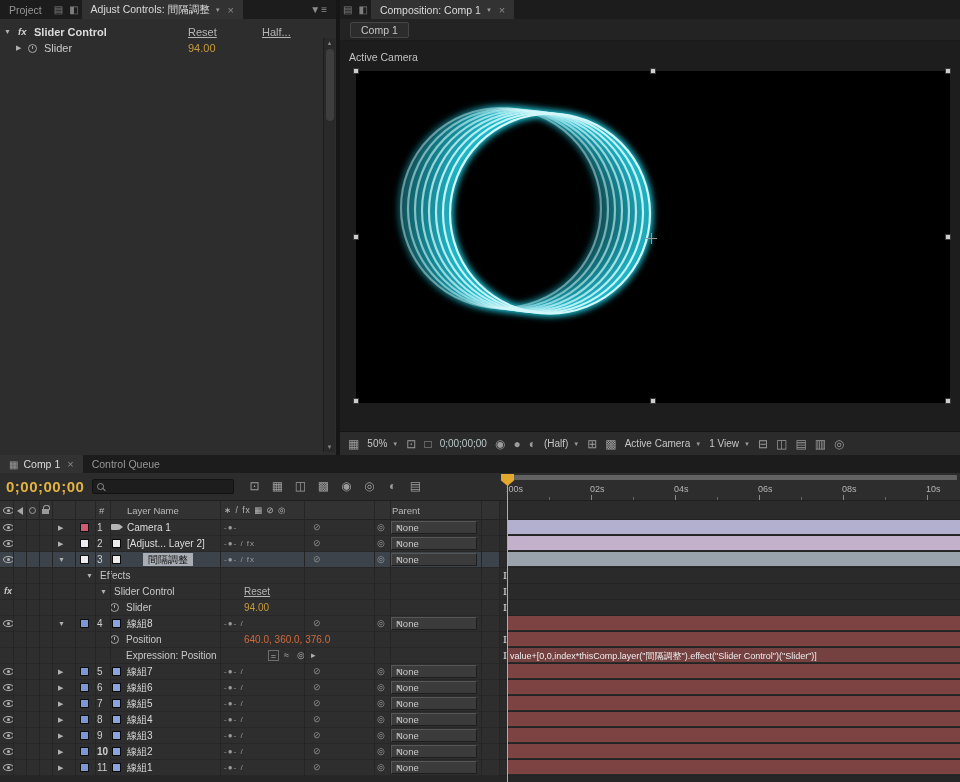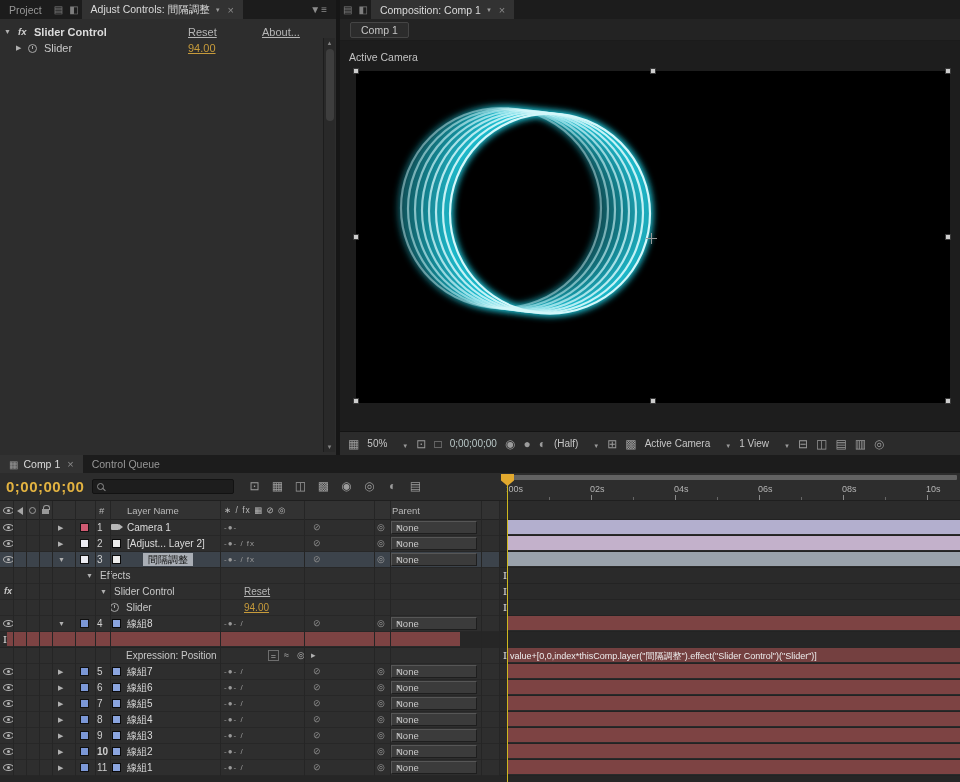--- a/index.html
+++ b/index.html
@@ -23,39 +23,39 @@
   .ec-row{position:relative;height:16px;line-height:16px;font-size:11px}
   .ec-row .twirl{top:0}
   .ec-name{position:absolute;left:34px;font-weight:bold;color:#dcdcdc}
   .fx-badge{position:absolute;left:18px;font-style:italic;font-weight:bold;font-size:9.5px;color:#cfcfcf}
   .link{position:absolute;color:#b5b5b5;text-decoration:underline}
   .twirl{position:absolute;font-size:7px;color:#b0b0b0;line-height:inherit}
   .ic-clock{position:absolute;width:9px;height:9px;border:1px solid #a8a8a8;border-radius:50%;top:4px}
   .ic-clock::after{content:"";position:absolute;left:3px;top:1px;width:1px;height:3px;background:#a8a8a8}
   .v-gold{color:#c79b3b}
   .v-orange{color:#cf6a3c}
-  .value{position:absolute;text-decoration:underline}
+  .value{position:absolute;}
   .vscroll{position:absolute;right:1px;top:38px;bottom:3px;width:12px;background:#292929;border-left:1px solid #1d1d1d;display:flex;flex-direction:column;align-items:center}
   .vs-arrow{color:#848484;font-size:6px;height:10px;line-height:10px}
   .vs-thumb{width:8px;height:72px;background:#3e3e3e;border-radius:4px;margin-top:1px}
   .vs-fill{flex:1}
   
   .panel-right{flex:1;background:#272727;display:flex;flex-direction:column}
   .subtabs{height:22px;background:#232323;border-bottom:1px solid #1b1b1b;display:flex;align-items:center;padding-left:10px}
   .chip{border:1px solid #454545;background:#2c2c2c;color:#c6c6c6;font-size:10.5px;padding:1px 10px;border-radius:2px}
   .viewer{flex:1;position:relative;background:#1d1d1d}
   .view-label{position:absolute;left:9px;top:10px;color:#c2c2c2;font-size:10.5px}
   .comp{position:absolute;left:16px;top:30px;width:594px;height:332px;background:#000}
   .handle{position:absolute;width:6px;height:6px;background:#cdcdcd;border:1px solid #3a3a3a;z-index:4}
   .crosshair{position:absolute;width:11px;height:11px;z-index:3}
   .crosshair::before{content:"";position:absolute;left:5px;top:0;width:1px;height:11px;background:#9a9a9a}
   .crosshair::after{content:"";position:absolute;top:5px;left:0;width:11px;height:1px;background:#9a9a9a}
   .comp-toolbar{height:24px;background:#2b2b2b;border-top:1px solid #141414;display:flex;align-items:center;gap:8px;padding:0 8px;font-size:10px;flex:none;overflow:hidden;white-space:nowrap}
   .cicon{color:#9c9c9c;font-size:12px;flex:none}
-  .cchip{display:flex;align-items:flex-end;gap:15px;color:#c6c6c6;flex:none}
+  .cchip{display:flex;align-items:center;gap:5px;color:#c6c6c6;flex:none}
   .ctime{color:#b9c7c7;flex:none}
   
   .timeline{height:327px;background:#262626;position:relative;display:flex;flex-direction:column}
   .tl-tabbar{height:18px;background:#1c1c1c;display:flex;align-items:stretch;font-size:10.5px;flex:none}
   .tl-top{display:flex;height:28px;flex:none}
   .tl-toolbar{width:500px;height:28px;background:#2c2c2c;border-bottom:1px solid #1f1f1f;position:relative}
   .tc-big{position:absolute;left:6px;top:5px;font-size:15px;font-weight:bold;color:#e3b341;letter-spacing:.5px}
   .searchbox{position:absolute;left:92px;top:6px;width:142px;height:15px;background:#1d1d1d;border:1px solid #121212;border-radius:2px;display:flex;align-items:center;gap:4px;padding:0 4px}
   .mag{width:7px;height:7px;border:1px solid #8a8a8a;border-radius:50%;position:relative;flex:none}
   .mag::after{content:"";position:absolute;width:4px;height:1px;background:#8a8a8a;transform:rotate(45deg);right:-3px;bottom:-1px}
@@ -127,21 +127,21 @@
         </div>
         <div class="spacer"></div>
         <span class="menu-icon">▼≡</span>
       </div>
       <div class="ec-area">
         <div class="ec-row">
           <span class="twirl" style="left:4px">▼</span>
           <span class="fx-badge">fx</span>
           <span class="ec-name">Slider Control</span>
           <span class="link" style="left:188px">Reset</span>
-          <span class="link" style="left:262px">About...</span>
+          <span class="link" style="left:262px">Half...</span>
         </div>
         <div class="ec-row">
           <span class="twirl" style="left:16px">▶</span>
           <span class="ic-clock" style="left:28px"></span>
           <span style="position:absolute;left:44px">Slider</span>
           <span class="value v-gold" style="left:188px">94.00</span>
         </div>
       </div>
       <div class="vscroll">
         <span class="vs-arrow">▲</span>
@@ -409,20 +409,25 @@
             <div class="pdd" style="left: 391px;">
               <span>None</span>
               <span class="pcaret">▼</span>
             </div>
           </div>
           <div class="rr">
             <div class="bar" style="background: rgb(125, 67, 67);"></div>
           </div>
         </div>
         <div class="trow">
+          <div class="rl">
+            <span class="ic-clock" style="left: 110px; top: 3px;"></span>
+            <span class="plabel" style="left: 126px;">Position</span>
+            <span class="value v-orange" style="left: 244px;">640.0, 360.0, 376.0</span>
+          </div>
           <div class="rr">
             <div class="bar" style="background: rgb(125, 67, 67);"></div>
             <span class="imark">I</span>
           </div>
         </div>
         <div class="trow">
           <div class="rl">
             <span class="plabel" style="left: 126px;">Expression: Position</span>
             <span class="exbox" style="left: 268px;">=</span>
             <span class="exicon" style="left: 284px;">≈</span>

